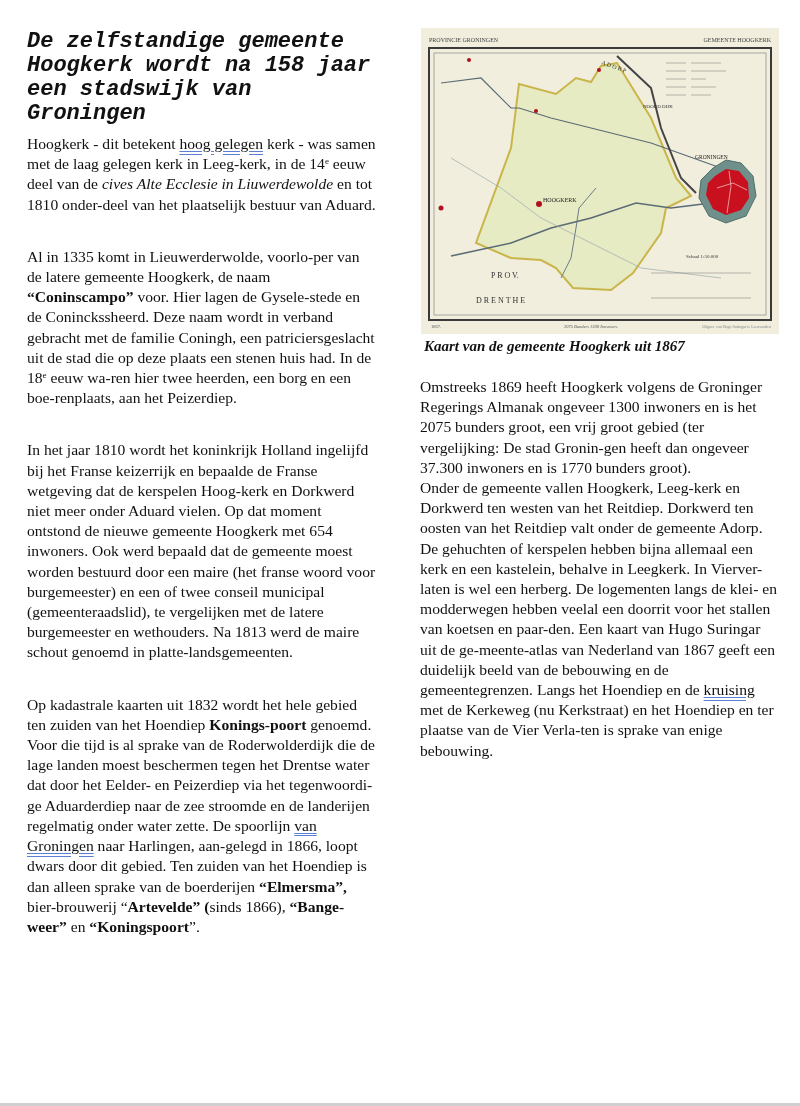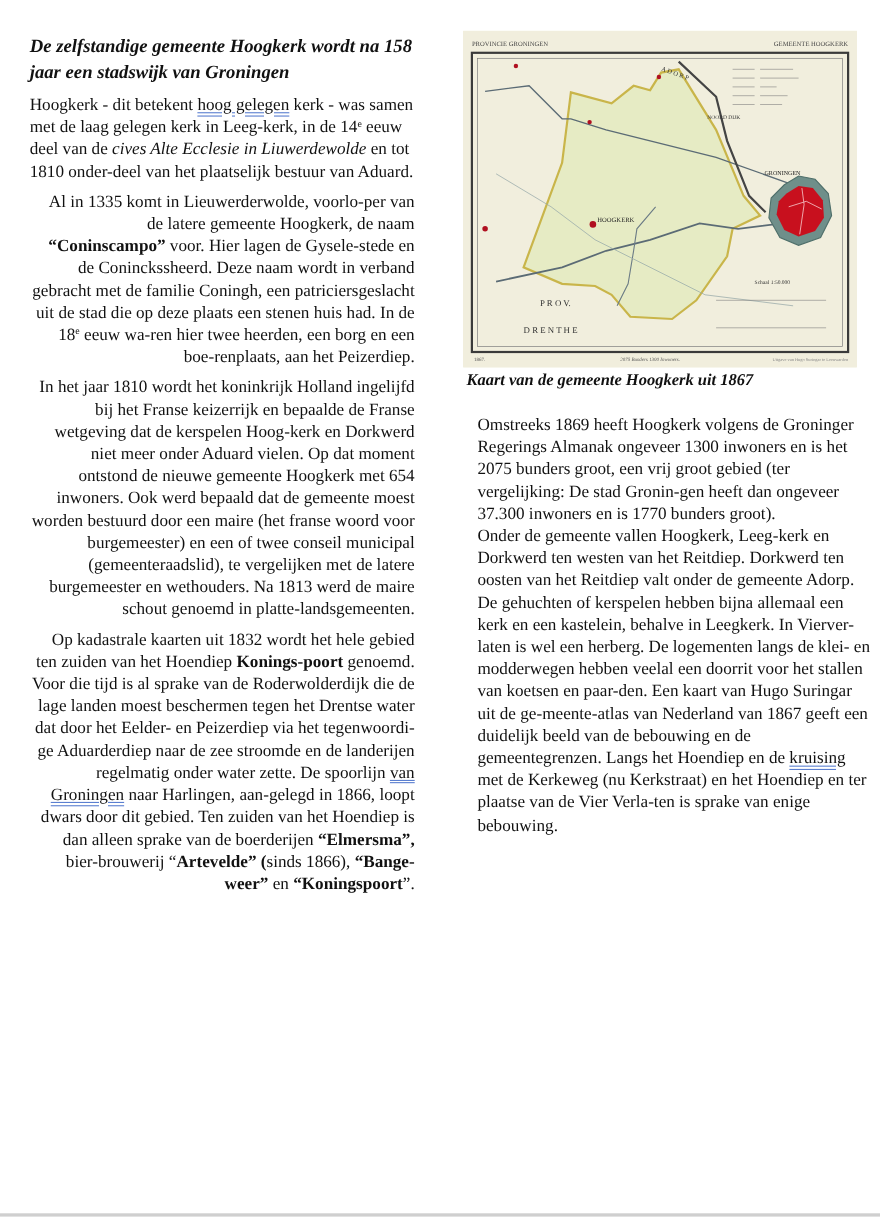--- a/index.html
+++ b/index.html
@@ -1,35 +1,35 @@
 <!DOCTYPE html>
 <html><head>
 <meta charset="utf-8">
 <style>
   html, body { margin: 0; padding: 0; background: #ffffff; }
   body { width: 800px; height: 1106px; position: relative; overflow: hidden;
          font-family: "Liberation Serif", "DejaVu Serif", serif; color: #111; }
   .col { position: absolute; top: 0; }
   .left { left: 27px; width: 350px; }
   .right { left: 420px; width: 360px; }
-  h1 { font-size: 17px; line-height: 24px; font-weight: bold; font-style: italic;
-       margin: 30px 0 0 0; letter-spacing: 0; }
+  h1 { font-size: 22px; line-height: 24px; font-weight: bold; font-style: italic;
+       margin: 30px 0 0 0; letter-spacing: 0; font-family: Liberation Mono, monospace; }
   p { font-size: 15.6px; line-height: 20.2px; margin: 0; }
   .left p.first { margin-top: 8px; }
-  .left p.gap { margin-top: 7px; text-align: right; }
+  .left p.gap { margin-top: 32px; }
   .ul { text-decoration: underline double #5b7fd0; text-underline-offset: 2px; }
   b { font-weight: bold; }
   i { font-style: italic; }
   sup { font-size: 9px; line-height: 0; vertical-align: 5px; }
   .map { position: absolute; left: 421px; top: 28px; width: 358px; height: 306px;
          background: #f1eedd; }
   .map svg { width: 100%; height: 100%; display: block; }
   .caption { position: absolute; left: 424px; top: 337px; font-size: 15px; line-height: 18px;
              font-weight: bold; font-style: italic; }
-  .right .body { position: absolute; top: 377px; left: 0; width: 360px; margin-left: 14px; }
+  .right .body { position: absolute; top: 377px; left: 0; width: 360px; }
   .bottom-band { position: absolute; left: 0; bottom: 0; width: 800px; height: 3px; background: #cfcfcf; }
 </style>
 </head>
 <body>
 
 <div class="col left">
   <h1>De zelfstandige gemeente Hoogkerk wordt na 158 jaar een stadswijk van Groningen</h1>
 
   <p class="first"><span>Hoogkerk - dit betekent </span><span class="ul">hoog gelegen</span><span> kerk - was samen met de laag gelegen kerk in Leeg-kerk, in de 14</span><sup>e</sup><span> eeuw deel van de </span><i>cives Alte Ecclesie in Liuwerdewolde</i><span> en tot 1810 onder-deel van het plaatselijk bestuur van Aduard.</span></p>
 

